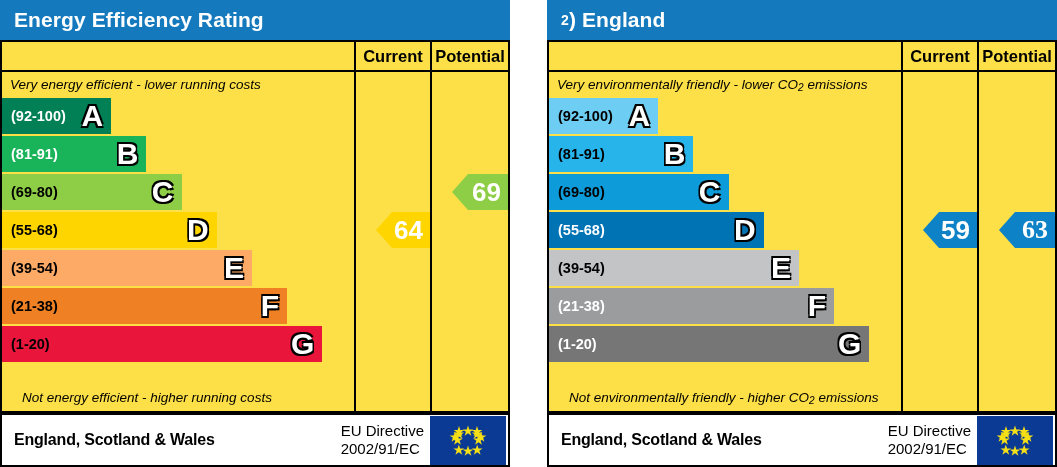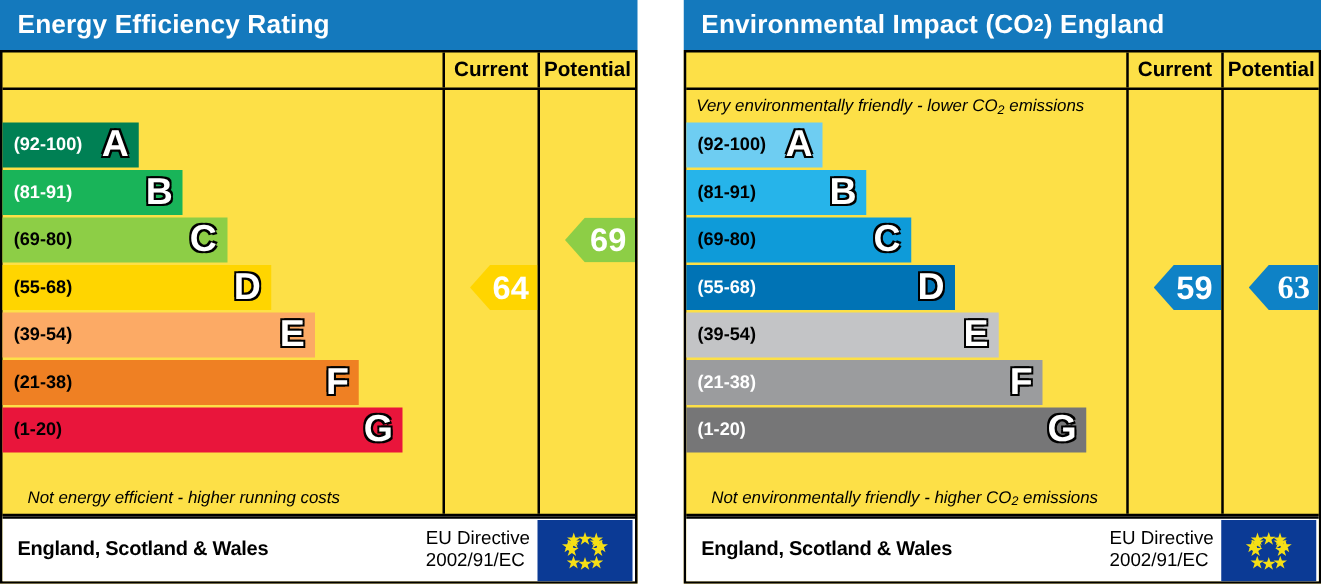--- a/index.html
+++ b/index.html
@@ -239,20 +239,23 @@
 
     <div class="grid">
       <div class="hdr-row">
         <div class="hdr-blank"></div>
         <div class="hdr-cell">Current</div>
         <div class="hdr-cell last">Potential</div>
       </div>
 
       <div class="body-row">
         <div class="bands-col">
+          <div class="caption caption-top">
+            <span>Very energy efficient - lower running costs</span>
+          </div>
           <div class="bands">
             <div class="band" style="background:#008054;width:31%">
               <span class="band-range light">(92-100)</span>
               <span class="band-letter">A</span>
             </div>
             <div class="band" style="background:#19b459;width:41%">
               <span class="band-range light">(81-91)</span>
               <span class="band-letter">B</span>
             </div>
             <div class="band" style="background:#8dce46;width:51%">
@@ -317,21 +320,20 @@
               <polygon points="42.5,7.0 43.8,10.9 47.9,10.9 44.6,13.3 45.9,17.2 42.5,14.8 39.1,17.2 40.4,13.3 37.1,10.9 41.2,10.9" transform="translate(4.5,3)"></polygon>
             </g>
           </svg>
         </div>
       </div>
     </div>
   </div>
 
   <div class="epc-panel">
     <div class="title-bar">
-      <span>Environmental Impact (CO</span>
         <sub>2</sub>
         <span>) England</span>
     </div>
 
     <div class="grid">
       <div class="hdr-row">
         <div class="hdr-blank"></div>
         <div class="hdr-cell">Current</div>
         <div class="hdr-cell last">Potential</div>
       </div>

